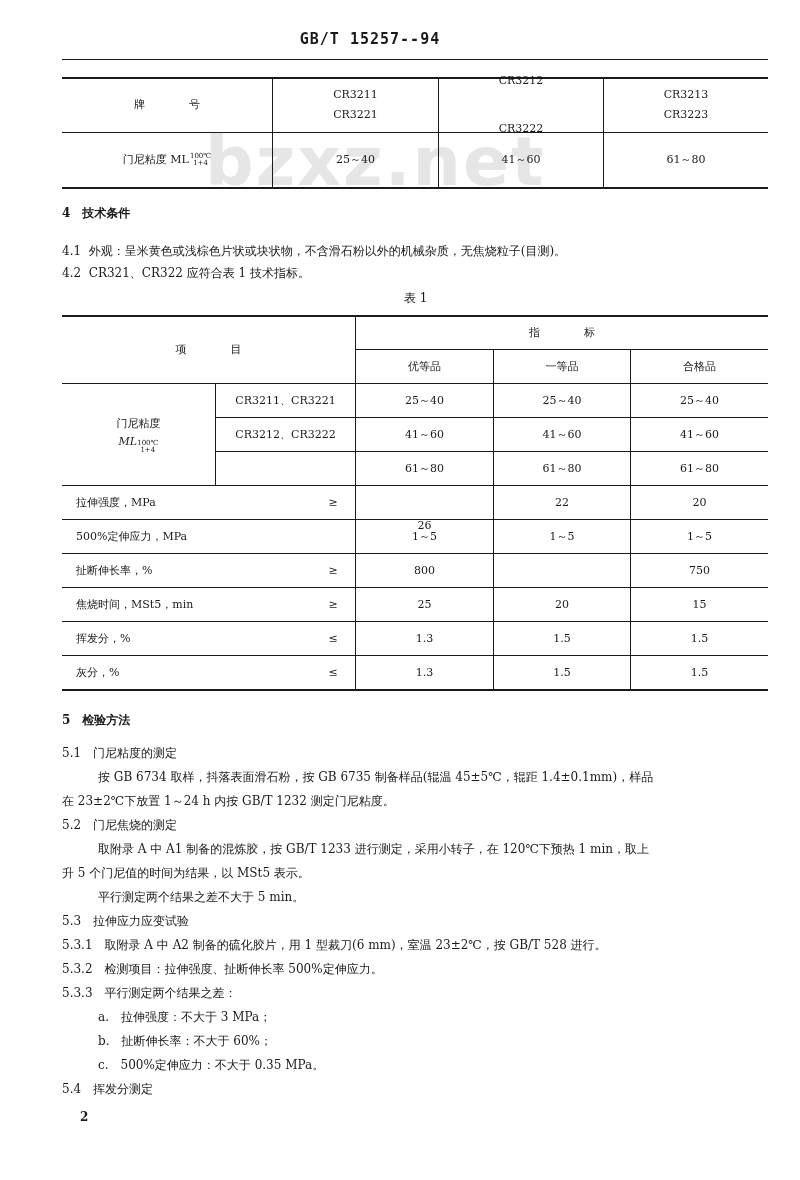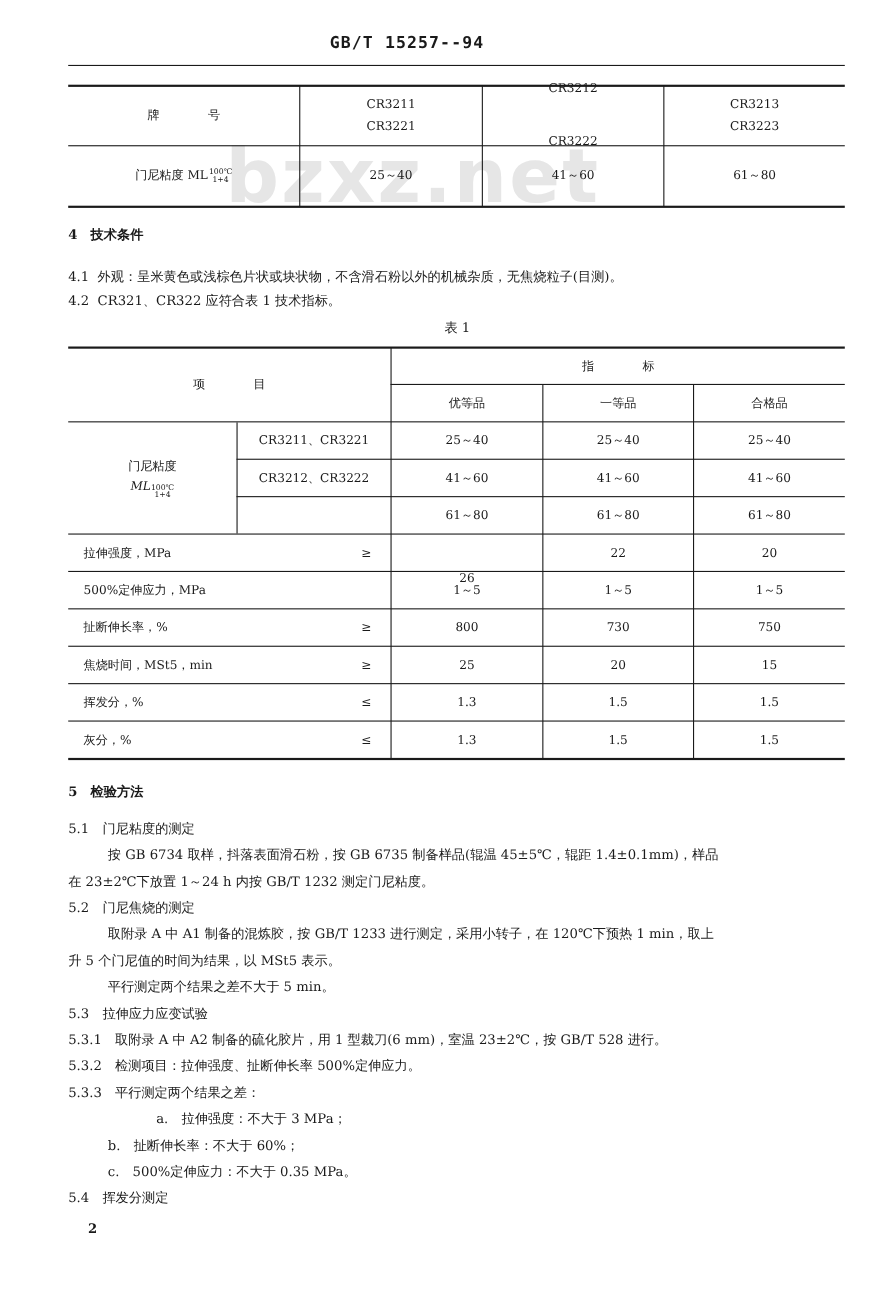--- a/index.html
+++ b/index.html
@@ -126,21 +126,20 @@
 
   <div class="cell cell-left" style="left:62px;top:520px;width:250px;height:33px;">500%定伸应力，MPa</div>
   <div class="cell" style="left:318px;top:520px;width:30px;height:33px;"></div>
   <div class="cell" style="left:356px;top:520px;width:137px;height:33px;">1～5</div>
   <div class="cell" style="left:494px;top:520px;width:136px;height:33px;">1～5</div>
   <div class="cell" style="left:631px;top:520px;width:137px;height:33px;">1～5</div>
 
   <div class="cell cell-left" style="left:62px;top:554px;width:250px;height:33px;">扯断伸长率，%</div>
   <div class="cell" style="left:318px;top:554px;width:30px;height:33px;">≥</div>
   <div class="cell" style="left:356px;top:554px;width:137px;height:33px;">800</div>
-  <div class="cell" style="left:494px;top:554px;width:136px;height:33px;">730</div>
   <div class="cell" style="left:631px;top:554px;width:137px;height:33px;">750</div>
 
   <div class="cell cell-left" style="left:62px;top:588px;width:250px;height:33px;">焦烧时间，MSt5，min</div>
   <div class="cell" style="left:318px;top:588px;width:30px;height:33px;">≥</div>
   <div class="cell" style="left:356px;top:588px;width:137px;height:33px;">25</div>
   <div class="cell" style="left:494px;top:588px;width:136px;height:33px;">20</div>
   <div class="cell" style="left:631px;top:588px;width:137px;height:33px;">15</div>
 
   <div class="cell cell-left" style="left:62px;top:622px;width:250px;height:33px;">挥发分，%</div>
   <div class="cell" style="left:318px;top:622px;width:30px;height:33px;">≤</div>
@@ -160,18 +159,18 @@
 <div class="txt layer ind" style="top:769px;">按 GB 6734 取样，抖落表面滑石粉，按 GB 6735 制备样品(辊温 45±5℃，辊距 1.4±0.1mm)，样品</div>
 <div class="txt layer" style="left:62px;top:793px;">在 23±2℃下放置 1～24 h 内按 GB/T 1232 测定门尼粘度。</div>
 <div class="txt layer" style="left:62px;top:817px;">5.2　门尼焦烧的测定</div>
 <div class="txt layer ind" style="top:841px;">取附录 A 中 A1 制备的混炼胶，按 GB/T 1233 进行测定，采用小转子，在 120℃下预热 1 min，取上</div>
 <div class="txt layer" style="left:62px;top:865px;">升 5 个门尼值的时间为结果，以 MSt5 表示。</div>
 <div class="txt layer ind" style="top:889px;text-align:right;">平行测定两个结果之差不大于 5 min。</div>
 <div class="txt layer" style="left:62px;top:913px;">5.3　拉伸应力应变试验</div>
 <div class="txt layer" style="left:62px;top:937px;">5.3.1　取附录 A 中 A2 制备的硫化胶片，用 1 型裁刀(6 mm)，室温 23±2℃，按 GB/T 528 进行。</div>
 <div class="txt layer" style="left:62px;top:961px;">5.3.2　检测项目：拉伸强度、扯断伸长率 500%定伸应力。</div>
 <div class="txt layer" style="left:62px;top:985px;">5.3.3　平行测定两个结果之差：</div>
-<div class="txt layer" style="left:98px;top:1009px;margin-left:44px;">a.　拉伸强度：不大于 3 MPa；</div>
+<div class="txt layer" style="left:98px;top:1009px;">a.　拉伸强度：不大于 3 MPa；</div>
 <div class="txt layer" style="left:98px;top:1033px;">b.　扯断伸长率：不大于 60%；</div>
 <div class="txt layer" style="left:98px;top:1057px;">c.　500%定伸应力：不大于 0.35 MPa。</div>
 <div class="txt layer" style="left:62px;top:1081px;">5.4　挥发分测定</div>
 
 <div class="txt layer" style="left:80px;top:1110px;font-weight:bold;">2</div>
 
 </body></html>

